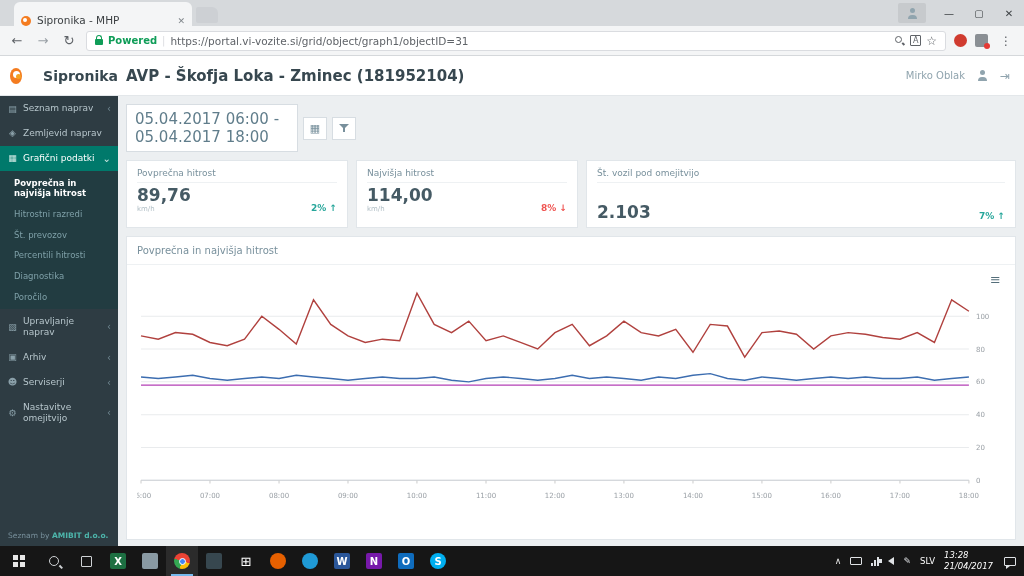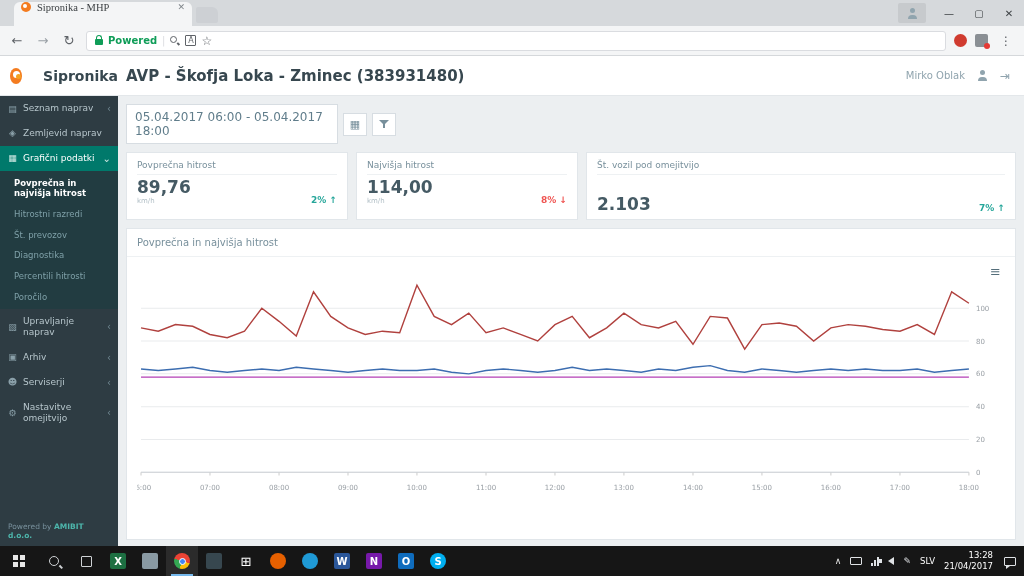--- a/index.html
+++ b/index.html
@@ -3,21 +3,21 @@
 <meta charset="utf-8">
 <style>
   html,body{margin:0;padding:0;background:#000;}
   *{box-sizing:border-box;}
   .screen{width:1024px;height:576px;display:flex;flex-direction:column;overflow:hidden;
     font-family:"DejaVu Sans","Liberation Sans",sans-serif;background:#eceff1;position:relative;}
 
   
   .titlebar{height:26px;background:#d6d9dc;display:flex;align-items:flex-end;flex:0 0 26px;}
   .tab{width:178px;height:24px;background:#f4f5f6;border-radius:6px 6px 0 0;margin-left:14px;
-    display:flex;align-items:flex-start;padding:0 7px;gap:6px;font-family:Liberation Serif, serif;}
+    display:flex;align-items:flex-end;padding:0 7px;gap:6px;}
   .favicon{width:10px;height:10px;border-radius:50%;background:#f47c20;position:relative;flex:0 0 10px;}
   .favicon::after{content:"";position:absolute;top:2px;left:2px;width:4px;height:4px;border-radius:50%;background:#fff;}
   .tab-title{font-size:10.5px;color:#3c4043;white-space:nowrap;overflow:hidden;flex:1;}
   .tab-close{font-size:9px;color:#80868b;cursor:default;}
   .newtab-btn{width:22px;height:16px;margin:0 0 3px 4px;background:#cdd0d4;border-radius:2px 6px 2px 2px;}
   .titlebar-spacer{flex:1;}
   .win-controls{display:flex;align-items:center;height:26px;}
   .profile-btn{width:28px;height:20px;background:#c7cacd;border-radius:2px;margin-right:8px;display:flex;align-items:center;justify-content:center;}
   .win-btn{width:30px;height:26px;display:flex;align-items:center;justify-content:center;font-size:10px;color:#3c4043;}
 
@@ -72,21 +72,21 @@
   .sb-sub{background:#223c41;padding:2px 0;}
   .sb-sub-item{padding:5px 8px 5px 14px;font-size:8.5px;color:#7fa0a8;line-height:1.25;cursor:default;}
   .sb-sub-item.active{color:#fff;font-weight:bold;}
   .sb-spacer{flex:1;}
   .sb-footer{padding:6px 8px;font-size:7.5px;color:#78909c;}
   .sb-footer b{color:#4db6ac;font-weight:bold;}
 
   
   .main{flex:1;padding:8px 8px 6px 8px;display:flex;flex-direction:column;min-width:0;background:#eceff1;}
   .toolbar{display:flex;gap:5px;align-items:center;flex:0 0 auto;}
-  .date-box{width:212px;background:#fff;border:1px solid #d7dde2;padding:5px 8px;font-size:12px;color:#607d8b;}
+  .date-box{width:172px;background:#fff;border:1px solid #d7dde2;padding:5px 8px;font-size:15px;color:#607d8b;}
   .tool-btn{width:24px;height:23px;background:#fff;border:1px solid #d7dde2;display:flex;align-items:center;justify-content:center;color:#78909c;cursor:default;}
   .calendar-glyph{font-size:11px;color:#78909c;}
   .funnel-icon{position:relative;width:10px;height:10px;}
   .funnel-icon::before{content:"";position:absolute;top:1px;left:0;width:0;height:0;
     border-left:5px solid transparent;border-right:5px solid transparent;border-top:5px solid #78909c;}
   .funnel-icon::after{content:"";position:absolute;top:5px;left:4px;width:2px;height:4px;background:#78909c;}
 
   .cards{display:flex;gap:8px;margin-top:8px;flex:0 0 auto;}
   .card{background:#fff;border:1px solid #e1e6ea;padding:7px 10px 6px;height:68px;}
   .card.small{width:222px;flex:0 0 222px;}
@@ -127,21 +127,21 @@
   .tray{margin-left:auto;display:flex;align-items:center;gap:9px;padding-right:8px;height:30px;}
   .tray-chev{font-size:9px;color:#e8e8e8;}
   .monitor-icon{width:12px;height:8px;border:1.5px solid #dfe2e5;border-radius:1px;}
   .net-icon{display:flex;align-items:flex-end;gap:1px;height:9px;}
   .net-icon span{width:2px;background:#dfe2e5;}
   .net-icon .b1{height:3px;}.net-icon .b2{height:6px;}.net-icon .b3{height:9px;}
   .vol-icon{width:0;height:0;border-top:4px solid transparent;border-bottom:4px solid transparent;border-right:6px solid #dfe2e5;position:relative;}
   .vol-icon::before{content:"";position:absolute;right:6px;top:-2px;width:3px;height:4px;background:#dfe2e5;}
   .pen-icon{font-size:9px;color:#dfe2e5;}
   .tray-lang{font-size:8.5px;color:#fff;}
-  .tray-clock{font-size:8.5px;color:#fff;text-align:right;line-height:1.25;}
+  .tray-clock{font-size:8.5px;color:#fff;text-align:left;line-height:1.25;font-style:italic;}
   .chat-icon{width:12px;height:9px;border:1.5px solid #dfe2e5;border-radius:1px;position:relative;margin-left:2px;}
   .chat-icon::after{content:"";position:absolute;left:1px;bottom:-4px;width:0;height:0;
     border-top:3px solid #dfe2e5;border-right:4px solid transparent;}
 </style>
 </head>
 <body>
 
 <div class="screen">
 
   <div class="titlebar">
@@ -163,35 +163,36 @@
   </div>
 
   <div class="addressbar">
     <span class="nav-ic">←</span>
     <span class="nav-ic dim">→</span>
     <span class="nav-ic">↻</span>
     <div class="url-pill">
       <span class="lock-icon"></span>
       <span class="secure-label">Powered</span>
       <span class="url-sep">|</span>
+      <span class="url-text">https://portal.vi-vozite.si/grid/object/graph1/objectID=31</span>
       <span class="pill-ic search-icon"></span>
       <span class="pill-ic translate-icon">A</span>
       <span class="pill-ic star-icon">☆</span>
     </div>
     <span class="ext-red"></span>
     <span class="ext-gray"></span>
     <span class="menu-dots">⋮</span>
   </div>
 
   <div class="app-header">
     <div class="brand">
       <span class="brand-logo"></span>
       <span class="brand-name">Sipronika</span>
     </div>
-    <div class="page-title">AVP - Škofja Loka - Zminec (383931480)</div>
+    <div class="page-title">AVP - Škofja Loka - Zminec (181952104)</div>
     <div class="header-right">
       <span class="user-name">Mirko Oblak</span>
       <span class="person-icon"></span>
       <span class="logout-icon">⇥</span>
     </div>
   </div>
 
   <div class="app-body">
 
     <aside class="sidebar">
@@ -206,22 +207,22 @@
       </div>
       <div class="sb-item active">
         <span class="sb-ic">▦</span>
         <span class="sb-label">Grafični podatki</span>
         <span class="sb-chev">⌄</span>
       </div>
       <div class="sb-sub">
         <div class="sb-sub-item active">Povprečna in najvišja hitrost</div>
         <div class="sb-sub-item">Hitrostni razredi</div>
         <div class="sb-sub-item">Št. prevozov</div>
+        <div class="sb-sub-item">Percentili hitrosti</div>
         <div class="sb-sub-item">Diagnostika</div>
-        <div class="sb-sub-item">Percentili hitrosti</div>
         <div class="sb-sub-item">Poročilo</div>
       </div>
       <div class="sb-item">
         <span class="sb-ic">▧</span>
         <span class="sb-label">Upravljanje naprav</span>
         <span class="sb-chev">‹</span>
       </div>
       <div class="sb-item">
         <span class="sb-ic">▣</span>
         <span class="sb-label">Arhiv</span>
@@ -232,21 +233,21 @@
         <span class="sb-label">Serviserji</span>
         <span class="sb-chev">‹</span>
       </div>
       <div class="sb-item">
         <span class="sb-ic">⚙</span>
         <span class="sb-label">Nastavitve omejitvijo</span>
         <span class="sb-chev">‹</span>
       </div>
       <div class="sb-spacer"></div>
       <div class="sb-footer">
-        <span>Powered by</span>
+        <span>Seznam by</span>
         <b>AMIBIT d.o.o.</b>
       </div>
     </aside>
 
     <main class="main">
       <div class="toolbar">
         <div class="date-box">05.04.2017 06:00 - 05.04.2017 18:00</div>
         <div class="tool-btn">
           <span class="calendar-glyph">▦</span>
         </div>

